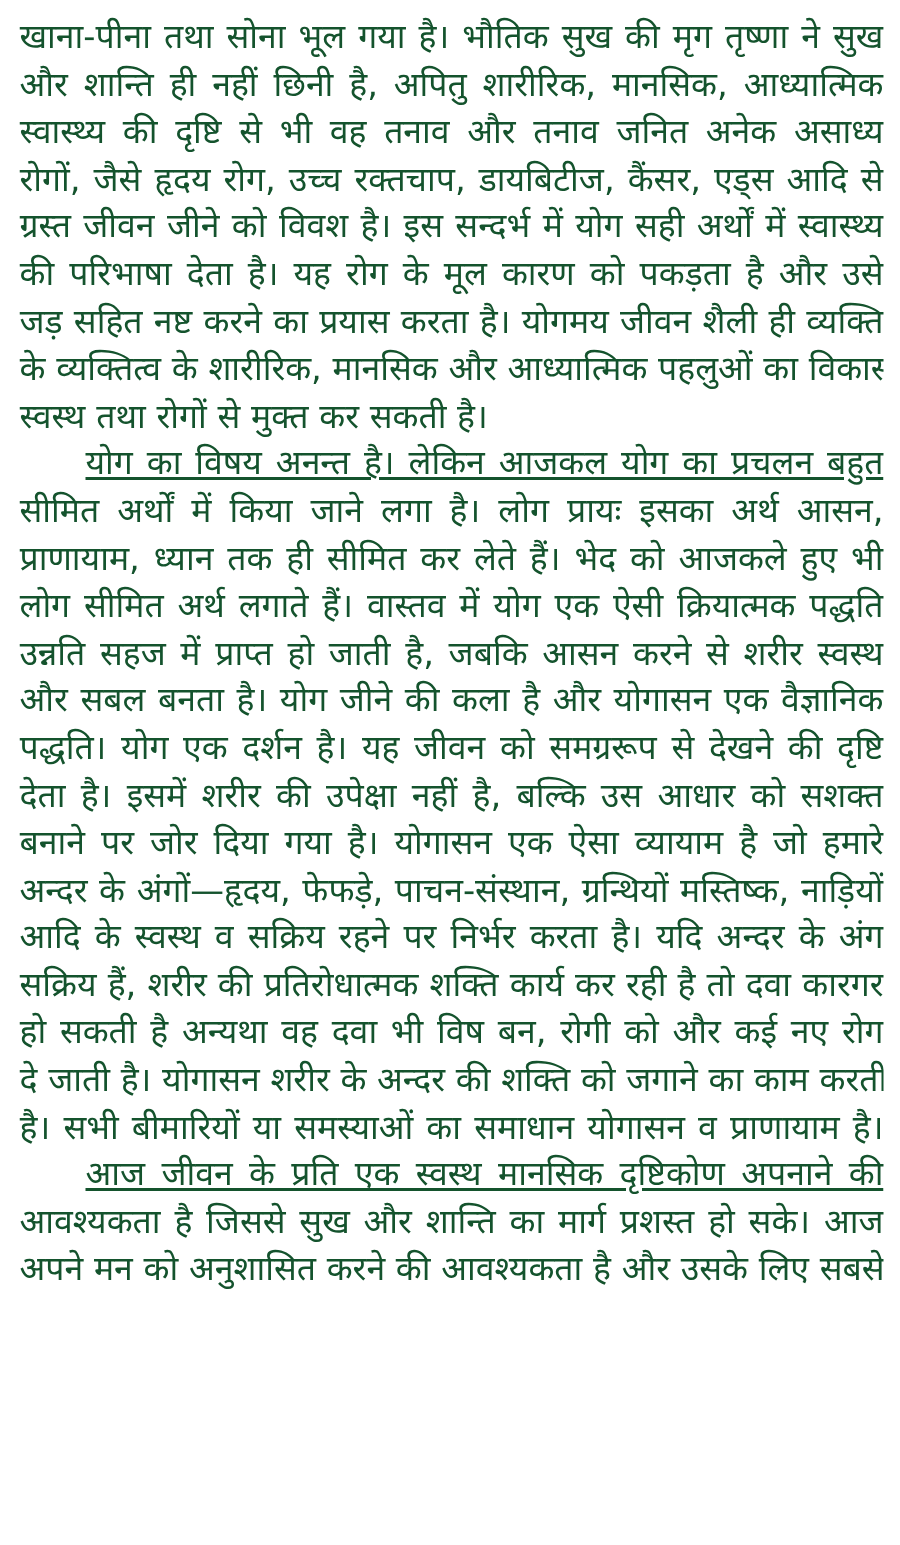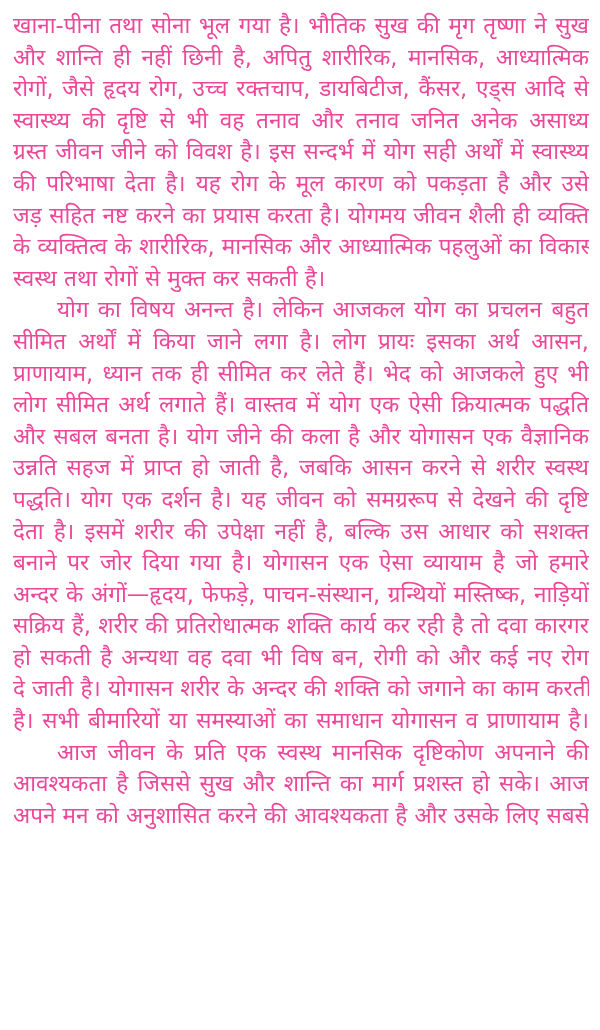--- a/index.html
+++ b/index.html
@@ -11,66 +11,68 @@
       width: 600px;
       height: 1030px;
       overflow: hidden;
       position: relative;
     }
     .page {
       position: absolute;
       left: 13px;
       top: 10px;
       width: 576px;
-      color: #ec4899;
+      color: #14532d;
       font-family: "DejaVu Sans", sans-serif;
       font-size: 22.5px;
       line-height: 31.6px;
     }
     .line {
       display: block;
       height: 31.6px;
       white-space: nowrap;
       text-align: justify;
       text-align-last: justify;
       overflow: hidden;
     }
     .line.last {
       text-align-last: left;
     }
     .line.indent {
       padding-left: 44px;
+      text-decoration: underline;
     }
   </style>
 </head>
 <body>
 
 <div class="page">
   <div>
     <span class="line">खाना-पीना तथा सोना भूल गया है। भौतिक सुख की मृग तृष्णा ने सुख</span>
     <span class="line">और शान्ति ही नहीं छिनी है, अपितु शारीरिक, मानसिक, आध्यात्मिक</span>
+    <span class="line">स्वास्थ्य की दृष्टि से भी वह तनाव और तनाव जनित अनेक असाध्य</span>
     <span class="line">रोगों, जैसे हृदय रोग, उच्च रक्तचाप, डायबिटीज, कैंसर, एड्स आदि से</span>
-    <span class="line">स्वास्थ्य की दृष्टि से भी वह तनाव और तनाव जनित अनेक असाध्य</span>
     <span class="line">ग्रस्त जीवन जीने को विवश है। इस सन्दर्भ में योग सही अर्थों में स्वास्थ्य</span>
     <span class="line">की परिभाषा देता है। यह रोग के मूल कारण को पकड़ता है और उसे</span>
     <span class="line">जड़ सहित नष्ट करने का प्रयास करता है। योगमय जीवन शैली ही व्यक्ति</span>
     <span class="line">के व्यक्तित्व के शारीरिक, मानसिक और आध्यात्मिक पहलुओं का विकास</span>
     <span class="line last">स्वस्थ तथा रोगों से मुक्त कर सकती है।</span>
   </div>
   <div>
     <span class="line indent">योग का विषय अनन्त है। लेकिन आजकल योग का प्रचलन बहुत</span>
     <span class="line">सीमित अर्थों में किया जाने लगा है। लोग प्रायः इसका अर्थ आसन,</span>
     <span class="line">प्राणायाम, ध्यान तक ही सीमित कर लेते हैं। भेद को आजकले हुए भी</span>
     <span class="line">लोग सीमित अर्थ लगाते हैं। वास्तव में योग एक ऐसी क्रियात्मक पद्धति</span>
+    <span class="line">उन्नति सहज में प्राप्त हो जाती है, जबकि आसन करने से शरीर स्वस्थ</span>
     <span class="line">और सबल बनता है। योग जीने की कला है और योगासन एक वैज्ञानिक</span>
-    <span class="line">उन्नति सहज में प्राप्त हो जाती है, जबकि आसन करने से शरीर स्वस्थ</span>
     <span class="line">पद्धति। योग एक दर्शन है। यह जीवन को समग्ररूप से देखने की दृष्टि</span>
     <span class="line">देता है। इसमें शरीर की उपेक्षा नहीं है, बल्कि उस आधार को सशक्त</span>
     <span class="line">बनाने पर जोर दिया गया है। योगासन एक ऐसा व्यायाम है जो हमारे</span>
     <span class="line">अन्दर के अंगों—हृदय, फेफड़े, पाचन-संस्थान, ग्रन्थियों मस्तिष्क, नाड़ियों</span>
+    <span class="line">आदि के स्वस्थ व सक्रिय रहने पर निर्भर करता है। यदि अन्दर के अंग</span>
     <span class="line">सक्रिय हैं, शरीर की प्रतिरोधात्मक शक्ति कार्य कर रही है तो दवा कारगर</span>
     <span class="line">हो सकती है अन्यथा वह दवा भी विष बन, रोगी को और कई नए रोग</span>
     <span class="line">दे जाती है। योगासन शरीर के अन्दर की शक्ति को जगाने का काम करती</span>
     <span class="line">है। सभी बीमारियों या समस्याओं का समाधान योगासन व प्राणायाम है।</span>
   </div>
   <div>
     <span class="line indent">आज जीवन के प्रति एक स्वस्थ मानसिक दृष्टिकोण अपनाने की</span>
     <span class="line">आवश्यकता है जिससे सुख और शान्ति का मार्ग प्रशस्त हो सके। आज</span>
     <span class="line">अपने मन को अनुशासित करने की आवश्यकता है और उसके लिए सबसे</span>
   </div>

